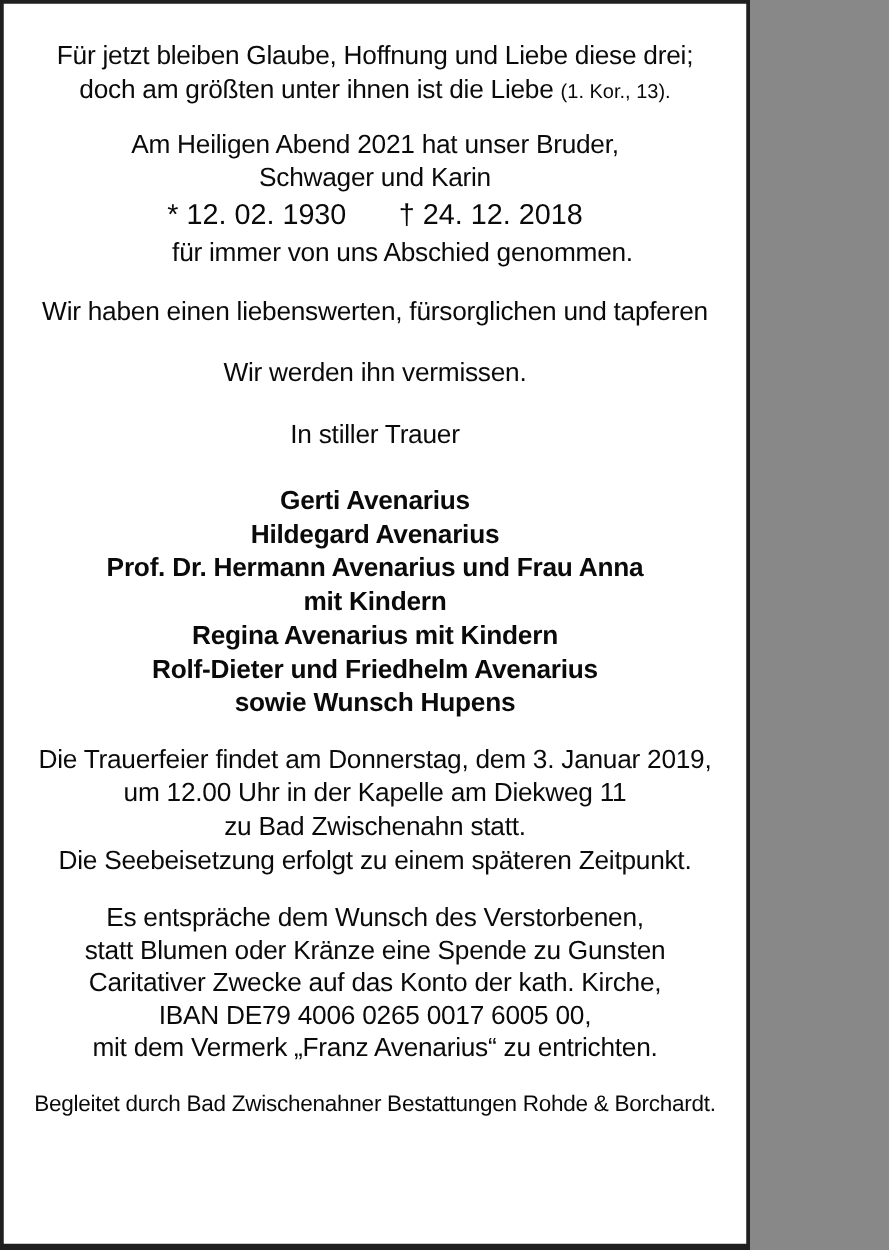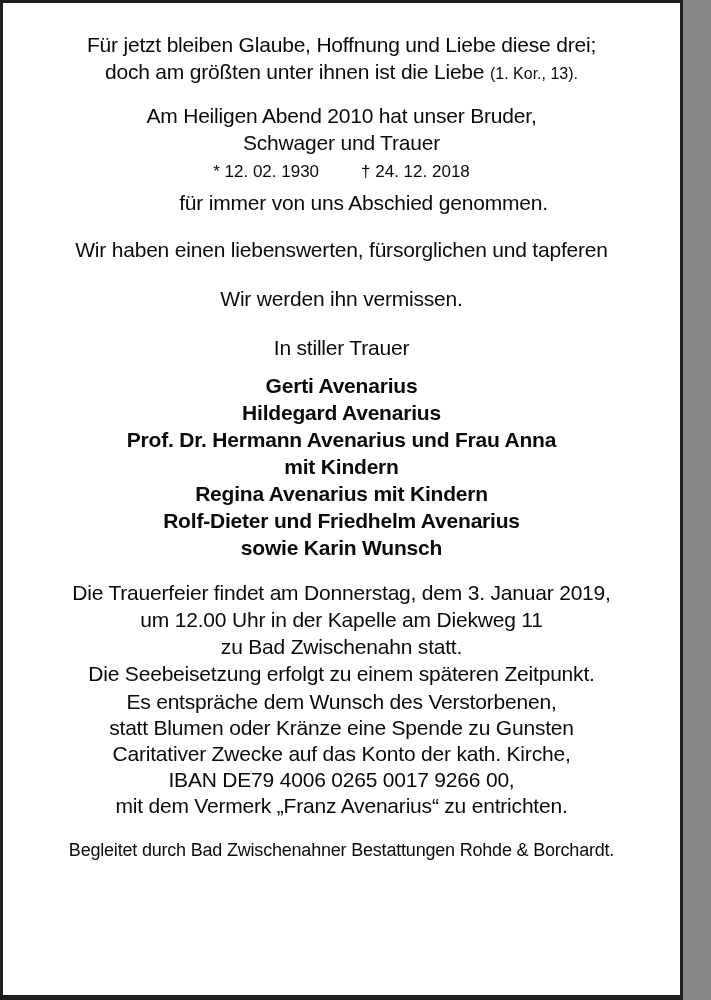--- a/index.html
+++ b/index.html
@@ -1,21 +1,21 @@
 <!DOCTYPE html>
 <html><head>
 <meta charset="utf-8">
 <style>
   * { margin: 0; padding: 0; box-sizing: border-box; }
   html, body {
     background: #888888;
     font-family: "Liberation Sans", "DejaVu Sans", sans-serif;
   }
   .notice {
-    width: 683px;
+    width: 600px;
     height: 1000px;
     background: #ffffff;
     border: 3px solid #1f1f1f;
     border-bottom-width: 5px;
     color: #0a0a0a;
     text-align: center;
     overflow: hidden;
   }
   .line {
     font-size: 21px;
@@ -29,55 +29,55 @@
   .deceased-name {
     margin-top: 8px;
     font-size: 46px;
     line-height: 56px;
     font-weight: 700;
     letter-spacing: -1px;
     white-space: nowrap;
   }
   .dates-line {
     margin-top: 2px;
-    font-size: 17px;
+    font-size: 23px;
     line-height: 27px;
     white-space: nowrap;
   }
   .dates-line .death-date { margin-left: 42px; }
   .farewell-line  { margin-top: 4px; padding-left: 44px; }
   .loss-block     { margin-top: 20px; }
   .miss-line      { margin-top: 22px; }
   .mourning-intro { margin-top: 22px; }
-  .mourners-block { margin-top: 11px; }
+  .mourners-block { margin-top: 26px; }
   .mourners-block .line { font-weight: 700; }
   .service-block  { margin-top: 18px; }
-  .donation-block { margin-top: 2px; }
+  .donation-block { margin-top: 20px; }
   .donation-block .line { line-height: 26px; }
   .footer-line {
     margin-top: 19px;
     font-size: 18px;
     line-height: 24px;
     letter-spacing: -0.2px;
     white-space: nowrap;
   }
 </style>
 </head>
 <body>
 
 <div class="notice">
 
   <div class="quote-block">
     <div class="line">Für jetzt bleiben Glaube, Hoffnung und Liebe diese drei;</div>
     <div class="line"><span>doch am größten unter ihnen ist die Liebe</span> <span class="cite">(1. Kor., 13).</span></div>
   </div>
 
   <div class="intro-block">
-    <div class="line">Am Heiligen Abend 2010 hat unser Bruder,</div>
-    <div class="line">Schwager und Trauer</div>
+    <div class="line">Am Heiligen Abend 2021 hat unser Bruder,</div>
+    <div class="line">Schwager und Karin</div>
   </div>
 
 
   <div class="dates-line">
     <span class="birth-date">* 12. 02. 1930</span><span class="death-date">† 24. 12. 2018</span>
   </div>
 
   <div class="line farewell-line">für immer von uns Abschied genommen.</div>
 
   <div class="loss-block">
@@ -88,33 +88,33 @@
 
   <div class="line mourning-intro">In stiller Trauer</div>
 
   <div class="mourners-block">
     <div class="line">Gerti Avenarius</div>
     <div class="line">Hildegard Avenarius</div>
     <div class="line">Prof. Dr. Hermann Avenarius und Frau Anna</div>
     <div class="line">mit Kindern</div>
     <div class="line">Regina Avenarius mit Kindern</div>
     <div class="line">Rolf-Dieter und Friedhelm Avenarius</div>
-    <div class="line">sowie Karin Wunsch</div>
+    <div class="line">sowie Wunsch Hupens</div>
   </div>
 
   <div class="service-block">
     <div class="line">Die Trauerfeier findet am Donnerstag, dem 3. Januar 2019,</div>
     <div class="line">um 12.00 Uhr in der Kapelle am Diekweg 11</div>
     <div class="line">zu Bad Zwischenahn statt.</div>
     <div class="line">Die Seebeisetzung erfolgt zu einem späteren Zeitpunkt.</div>
   </div>
 
   <div class="donation-block">
     <div class="line">Es entspräche dem Wunsch des Verstorbenen,</div>
     <div class="line">statt Blumen oder Kränze eine Spende zu Gunsten</div>
     <div class="line">Caritativer Zwecke auf das Konto der kath. Kirche,</div>
-    <div class="line">IBAN DE79 4006 0265 0017 9266 00,</div>
+    <div class="line">IBAN DE79 4006 0265 0017 6005 00,</div>
     <div class="line">mit dem Vermerk „Franz Avenarius“ zu entrichten.</div>
   </div>
 
   <div class="footer-line">Begleitet durch Bad Zwischenahner Bestattungen Rohde &amp; Borchardt.</div>
 
 </div>
 
 </body></html>

